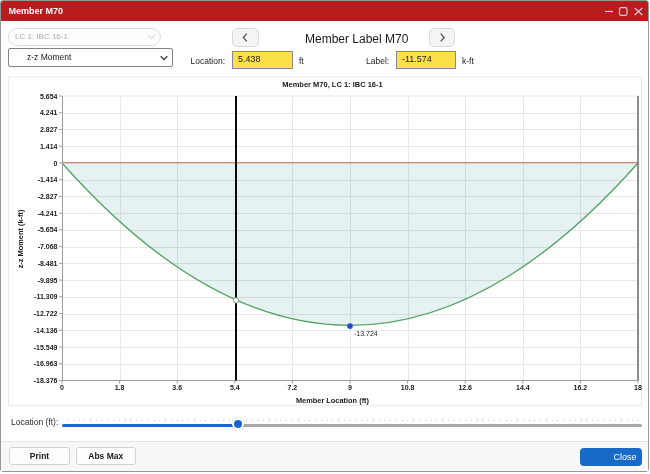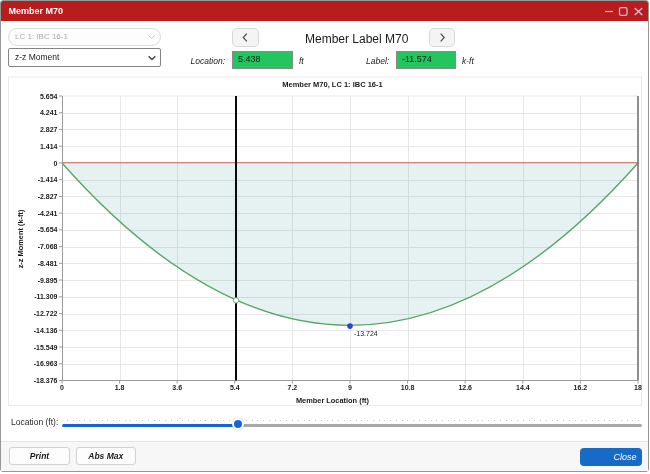--- a/index.html
+++ b/index.html
@@ -3,36 +3,36 @@
 <meta charset="utf-8">
 <style>
   html,body{margin:0;padding:0;}
   body{width:650px;height:474px;position:relative;font-family:"Liberation Sans",sans-serif;background:#fff;overflow:hidden;}
   .win{position:absolute;left:0;top:0;width:647px;height:470px;border:1px solid #979797;background:#fff;border-radius:3px;}
   .titlebar{position:absolute;left:0;top:0;width:647px;height:20px;background:#b91c1c;color:#fff;border-radius:2px 2px 0 0;}
   .titletext{position:absolute;left:7.5px;top:4.5px;font-size:9px;font-weight:bold;}
   .ticons{position:absolute;right:1px;top:0;width:60px;height:20px;}
   
   .dd1{position:absolute;left:7px;top:27px;width:145px;height:16px;border:1px solid #dcdcdc;border-radius:9px;background:#fdfdfd;color:#ababab;font-size:8px;line-height:16px;padding-left:6px;}
-  .dd2{position:absolute;left:7px;top:47px;width:145px;height:17px;border:1px solid #848484;border-radius:2px;background:#fff;color:#1a1a1a;font-size:8.5px;line-height:17px;padding-left:6px;}
+  .dd2{position:absolute;left:7px;top:47px;width:145px;height:17px;border:1px solid #848484;border-radius:2px;background:#fff;color:#1a1a1a;font-size:8.5px;line-height:17px;padding-left:18px;}
   .chev{position:absolute;top:0;bottom:0;margin:auto;}
   .navbtn{position:absolute;top:27px;width:24.5px;height:17px;border:1px solid #d8d8d8;border-radius:5px;background:#f4f4f4;}
   .mlabel{position:absolute;left:304px;top:31px;width:160px;font-size:12px;color:#1a1a1a;}
-  .lab{position:absolute;font-size:8.5px;color:#1a1a1a;top:55px;font-style:italic;}
-  .tinput{position:absolute;top:50px;height:15.5px;border:1px solid #8a8a8a;background:#22c55e;font-size:9px;line-height:15.5px;padding-left:5px;color:#1a1a1a;}
+  .lab{position:absolute;font-size:8.5px;color:#1a1a1a;top:55px;}
+  .tinput{position:absolute;top:50px;height:15.5px;border:1px solid #8a8a8a;background:#fde047;font-size:9px;line-height:15.5px;padding-left:5px;color:#1a1a1a;}
   
   .chart{position:absolute;left:7px;top:74px;width:634px;height:331px;}
   
   .sliderlabel{position:absolute;left:10px;top:416px;font-size:8.5px;color:#2b2b2b;}
   .ticks{position:absolute;left:66px;top:418.7px;width:577px;height:1.7px;background-image:repeating-linear-gradient(to right,#c2c2c2 0 1px,transparent 1px 5.77px);}
   .trackblue{position:absolute;left:61px;top:423px;width:176px;height:3px;background:#1565d8;border-radius:2px;}
   .trackgray{position:absolute;left:237px;top:423px;width:404px;height:3px;background:#a9a9a9;border-radius:2px;}
   .thumb{position:absolute;left:230.7px;top:417.3px;width:8px;height:8px;background:#1565d8;border:2px solid #fff;border-radius:50%;box-shadow:0 0 2px rgba(0,0,0,0.25);}
   
-  .footer{position:absolute;left:0px;top:440px;width:647px;height:29px;background:#f7f7f7;border-top:1px solid #e4e4e4;font-style:italic;}
+  .footer{position:absolute;left:0px;top:440px;width:647px;height:29px;background:#f7f7f7;border-top:1px solid #e4e4e4;}
   .fbtn{position:absolute;top:4.5px;height:16.5px;background:#fdfdfd;border:1px solid #d2d2d2;border-radius:3px;font-size:8.5px;font-weight:bold;color:#1a1a1a;text-align:center;line-height:16.5px;}
   .close{position:absolute;left:579px;top:5.5px;width:62px;height:18.5px;background:#176ac6;border-radius:4px;font-size:9px;color:#fff;text-align:center;line-height:18.5px;box-sizing:border-box;padding-left:28px;}
 </style>
 </head>
 <body>
 <div class="win">
   <div class="titlebar">
     <div class="titletext">Member M70</div>
     <svg class="ticons" viewBox="0 0 60 20">
       <line x1="18" y1="10.5" x2="26" y2="10.5" stroke="#d4c9e8" stroke-width="1.2"></line>

